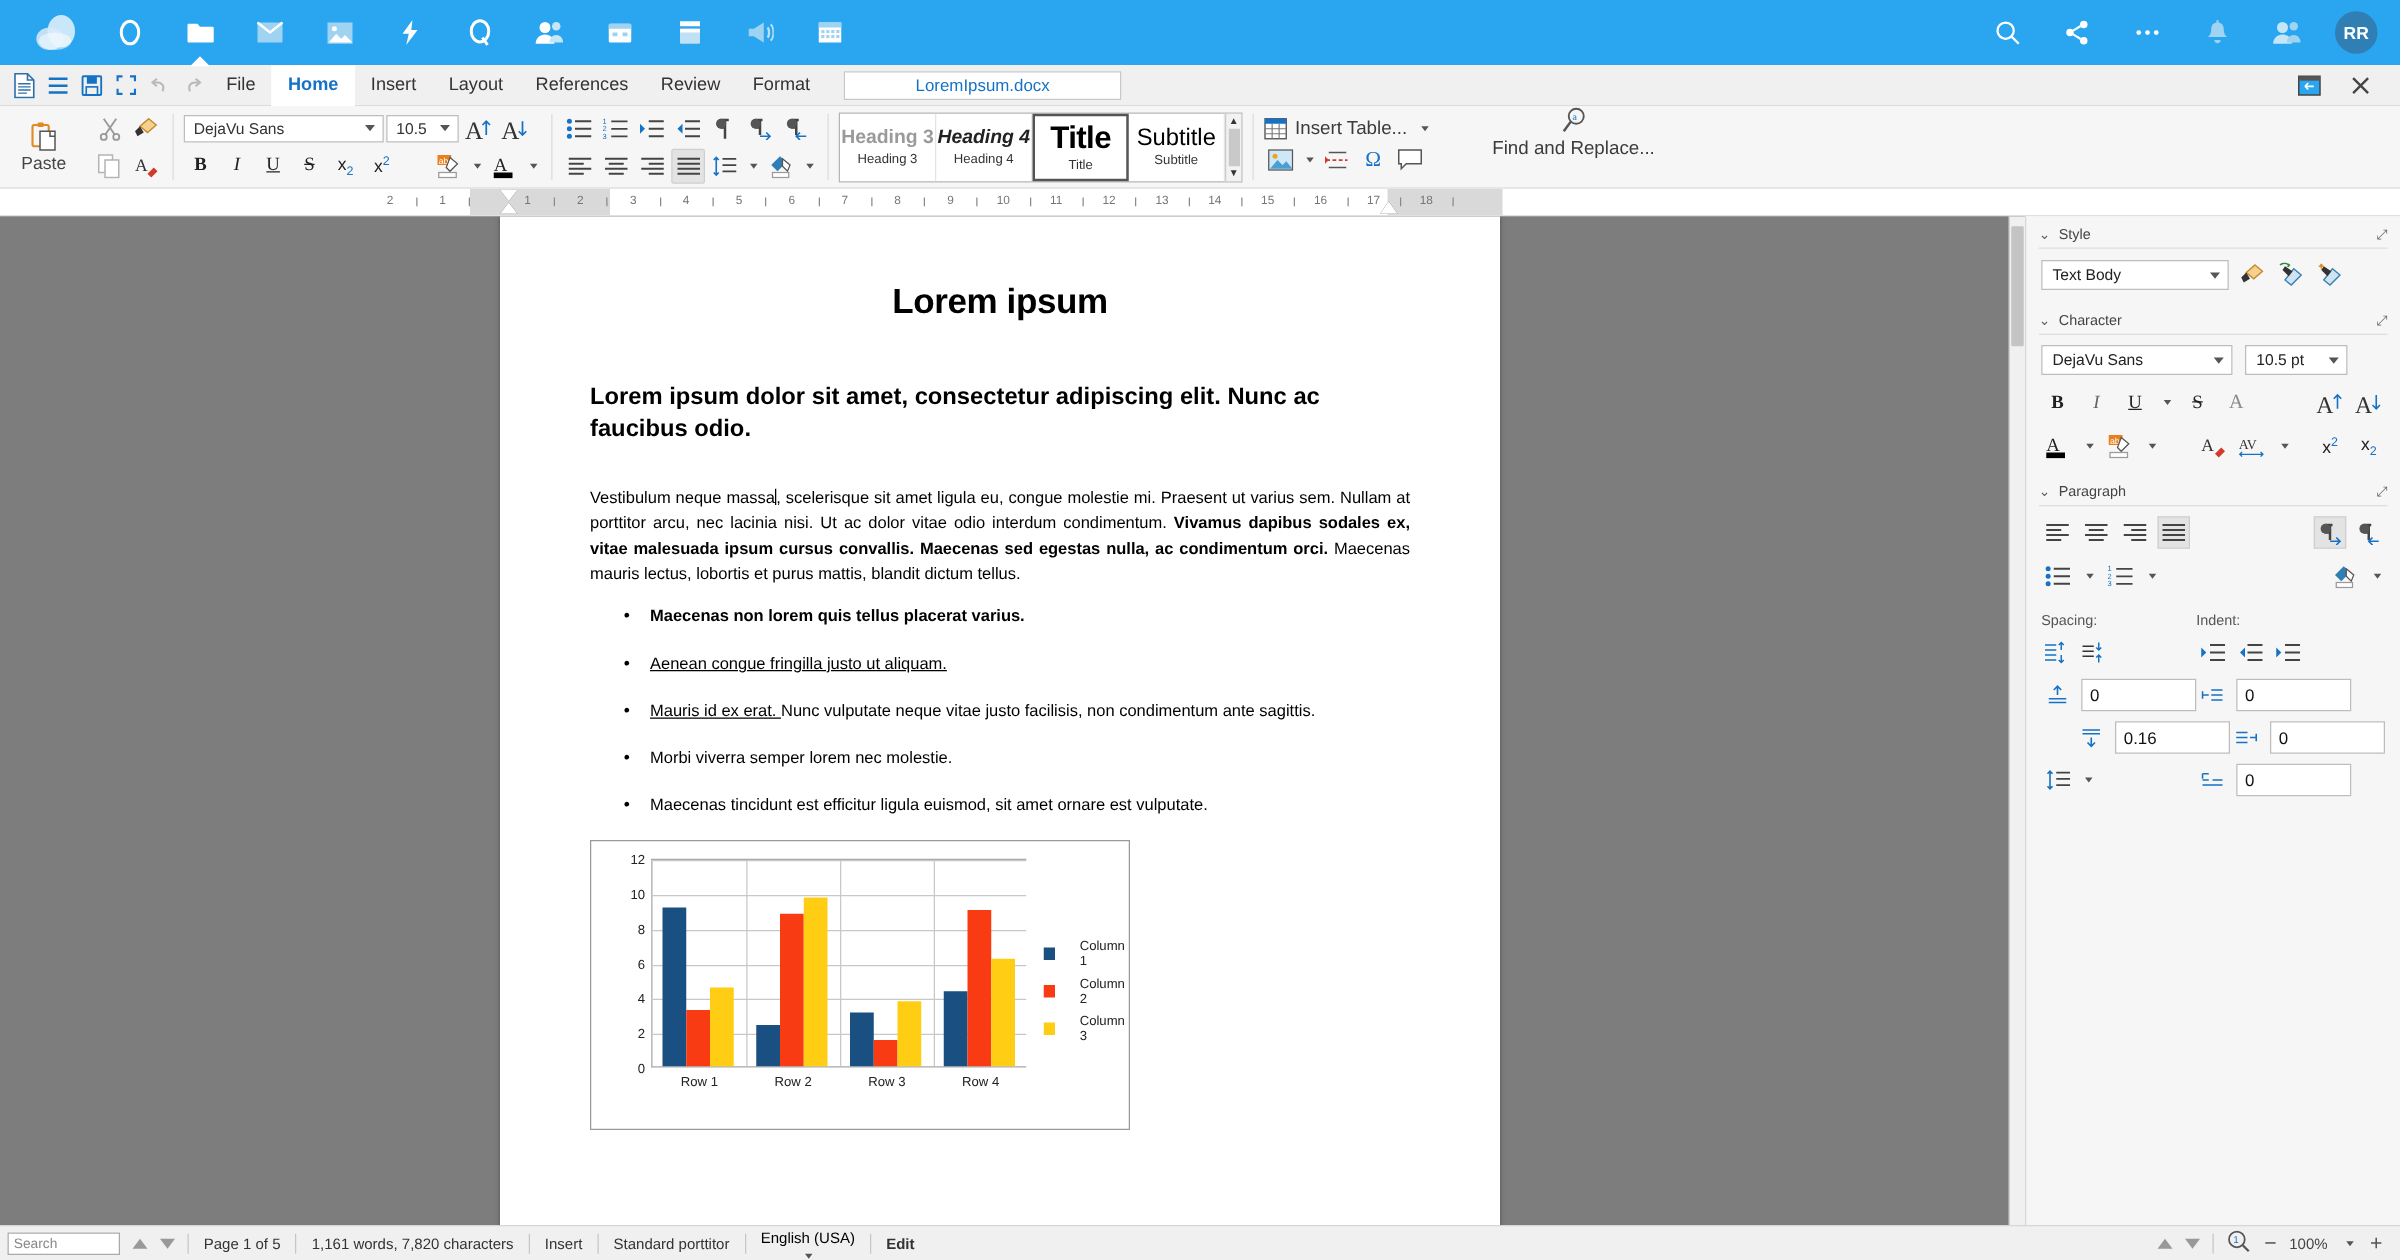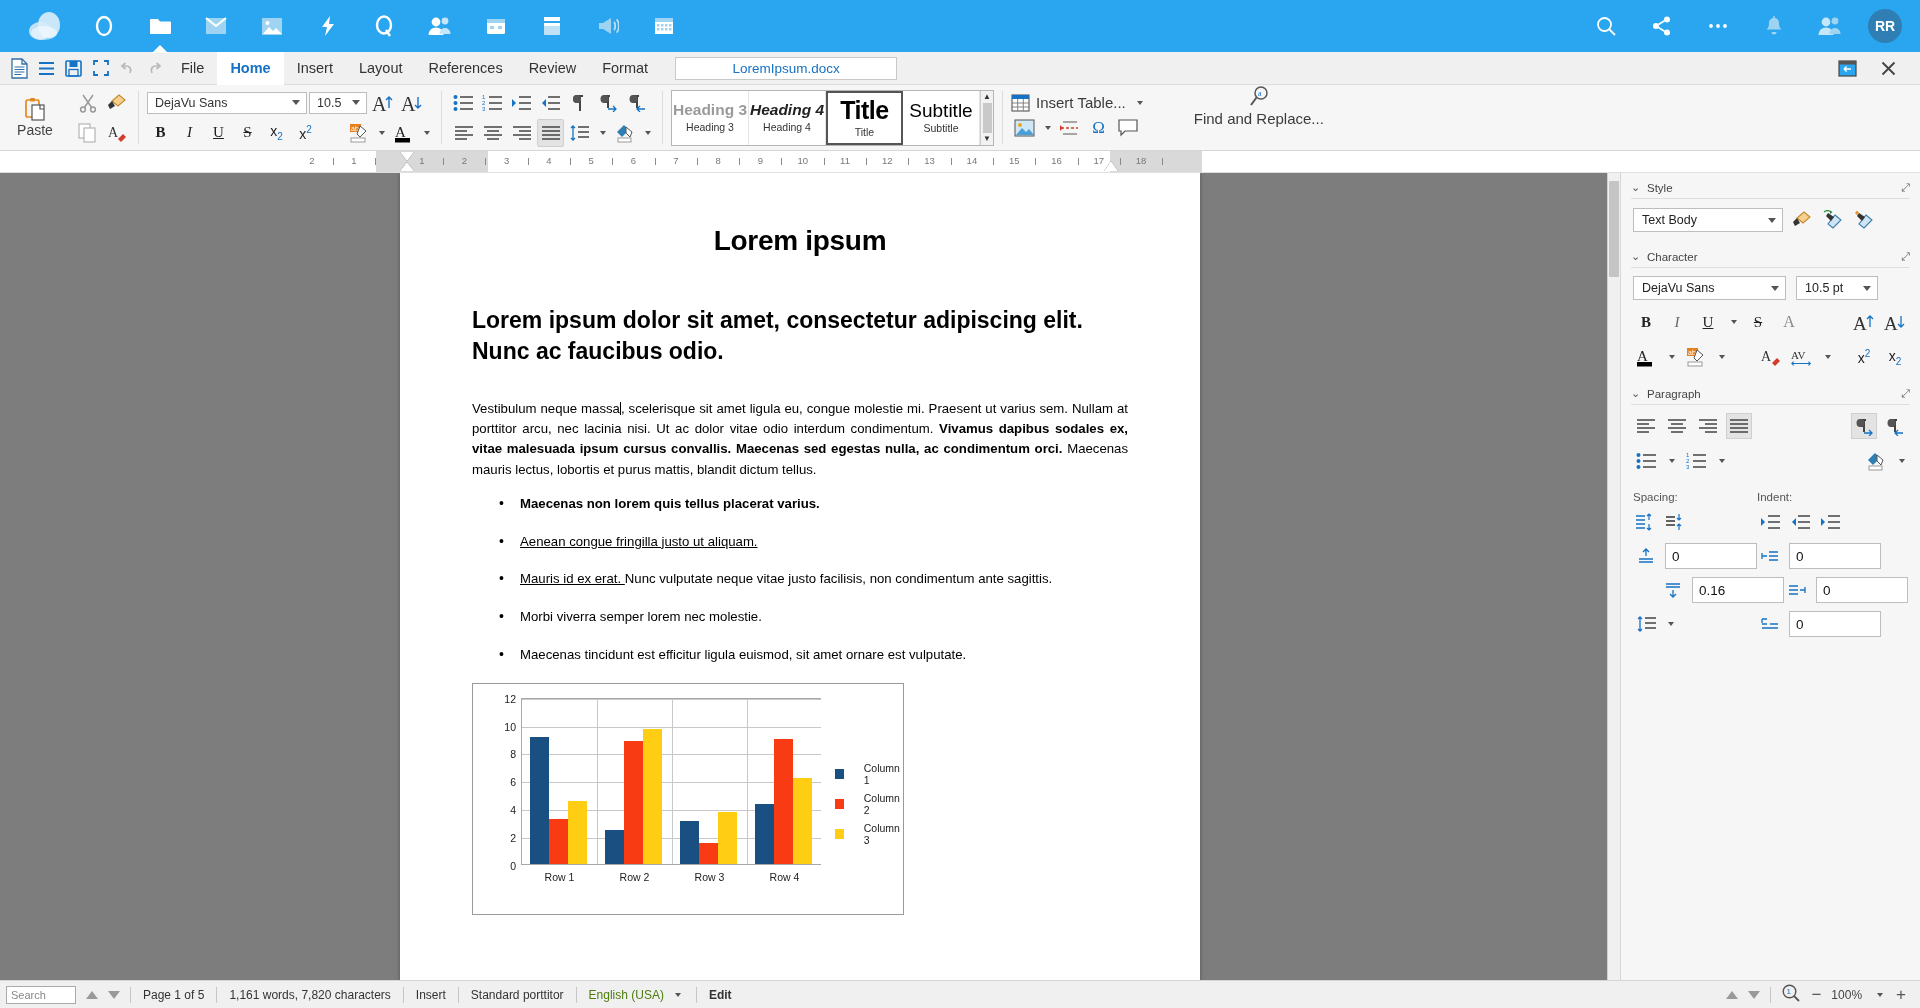--- a/index.html
+++ b/index.html
@@ -125,21 +125,21 @@
   .page{
     position:absolute; left:400px; top:0; width:800px; min-height:820px;
     background:#ffffff; box-shadow:0 0 4px rgba(0,0,0,.35);
   }
   .pagein{ padding:40px 72px 0 72px; }
   .doc-title{
     text-align:center; font-size:28px; font-weight:bold; color:#000;
     margin:12px 0 0 0; letter-spacing:-0.3px;
   }
   .doc-h2{
-    font-size:23px; font-weight:bold; color:#000; margin:48px 0 0 0; line-height:1.35;
+    font-size:19px; font-weight:bold; color:#000; margin:48px 0 0 0; line-height:1.35;
   }
   .doc-p{
     font-size:13.2px; color:#000; margin:32px 0 0 0; line-height:1.53;
     text-align:justify;
   }
   .doc-p b{ font-weight:bold; }
   .caret-bar{ display:inline-block; width:1px; height:13px; background:#000; vertical-align:-2px;}
   ul.doc-list{ margin:14px 0 0 0; padding-left:48px; list-style:none;}
   ul.doc-list li{
     font-size:13.2px; color:#000; line-height:1.5; margin-bottom:18px; position:relative;
@@ -198,21 +198,21 @@
   .sb-field{
     border:1px solid #bdbdbd; background:#fff; height:26px; width:92px;
     display:flex; align-items:center; padding:0 6px; font-size:13.5px; color:#111;
   }
 
   
   .status{
     height:28px; background:#f0f0f0; border-top:1px solid #d6d6d6;
     display:flex; align-items:center; font-size:12px; color:#333; padding:0 6px;
   }
-  .st-search{ border:1px solid #aaa; background:#fff; height:18px; width:70px; font-size:11px; color:#888; padding:0 4px; display:flex; align-items:center;}
+  .st-search{ border:1px solid #aaa; background:#fff; height:18px; width:90px; font-size:11px; color:#888; padding:0 4px; display:flex; align-items:center;}
   .st-item{ padding:0 12px; white-space:nowrap; }
   .st-sep{ width:1px; height:16px; background:#c6c6c6;}
   .st-right{ margin-left:auto; display:flex; align-items:center; gap:10px; padding-right:8px;}
   .tri{ width:0;height:0;cursor:pointer;}
   .tri.up{ border-left:6px solid transparent;border-right:6px solid transparent;border-bottom:8px solid transparent; border-bottom-color:#999;}
   .tri.dn{ border-left:6px solid transparent;border-right:6px solid transparent;border-top:8px solid transparent; border-top-color:#999;}
 </style>
 </head>
 <body>
 
@@ -1209,21 +1209,21 @@
   </div>
   <div class="st-sep"></div>
   <div class="st-item">Page 1 of 5</div>
   <div class="st-sep"></div>
   <div class="st-item">1,161 words, 7,820 characters</div>
   <div class="st-sep"></div>
   <div class="st-item">Insert</div>
   <div class="st-sep"></div>
   <div class="st-item">Standard porttitor</div>
   <div class="st-sep"></div>
-  <div class="st-item" style="display:flex;align-items:center;gap:6px;color:#4d7c0f;">
+  <div class="st-item" style="display:flex;align-items:center;gap:6px;color:#000000;flex-direction:column;">
     <span>English (USA)</span>
       <span class="caret sm"></span>
   </div>
   <div class="st-sep"></div>
   <div class="st-item" style="font-weight:bold;">Edit</div>
 
   <div class="st-right">
     <div class="tri up"></div>
     <div class="tri dn"></div>
     <div class="st-sep"></div>

